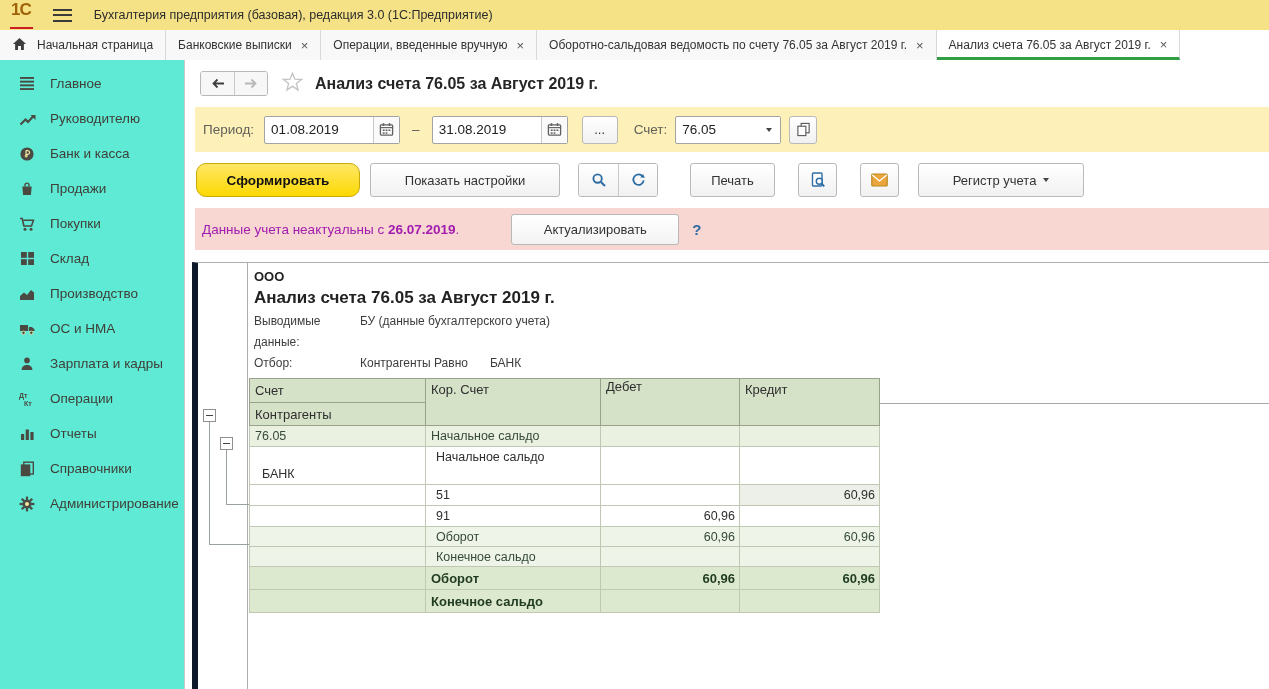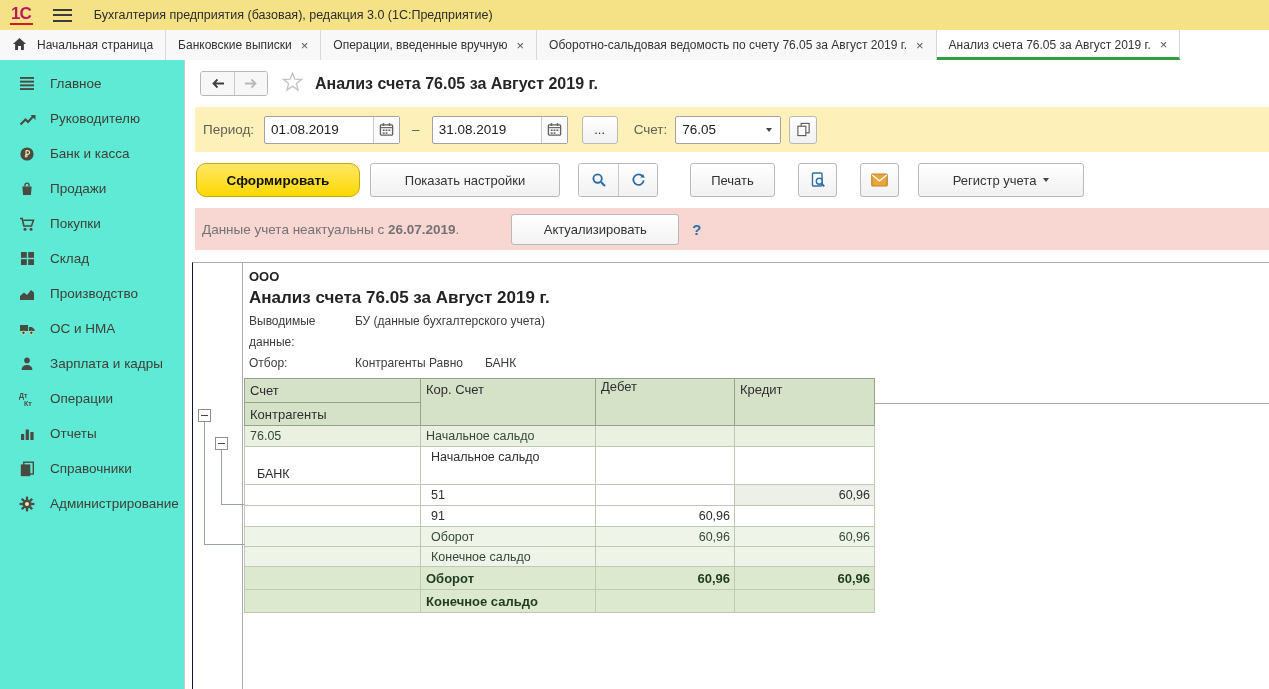--- a/index.html
+++ b/index.html
@@ -2,22 +2,22 @@
 <html><head>
 <meta charset="utf-8">
 <style>
   * { margin:0; padding:0; box-sizing:border-box; }
   html,body { width:1269px; height:689px; overflow:hidden;
     font-family:"Liberation Sans", sans-serif; background:#fff; }
 
   
   .topbar { position:absolute; left:0; top:0; width:1269px; height:30px;
     background:#f5e287; display:flex; align-items:center; }
-  .logo { font-weight:bold; font-size:17px; color:#be185d; margin-left:10px;
-    letter-spacing:-1px; border-bottom:2px solid #cc1e22; line-height:18px; padding:0 2px 0 1px;}
+  .logo { font-weight:bold; font-size:17px; color:#a16207; margin-left:10px;
+    letter-spacing:-1px; border-bottom:2px solid #cc1e22; line-height:18px; padding:0 2px 8px 1px;}
   .burger { width:19px; height:13px; margin-left:20px; display:flex; flex-direction:column; justify-content:space-between; }
   .burger i { display:block; height:2px; background:#3a3a3a; }
   .win-title { margin-left:22px; font-size:12.5px; color:#2c2c2c; }
 
   
   .tabbar { position:absolute; left:0; top:30px; width:1026px; height:30px;
     background:#f5f5f5; border-bottom:1px solid #d2d2d2; display:flex; }
   .tab { display:flex; align-items:center; padding:0 12px; font-size:12px; color:#333;
     border-right:1px solid #d8d8d8; background:#f8f8f8; white-space:nowrap; height:30px; }
   .tab.active { background:#fff; border-bottom:3px solid #2f9e44; padding-top:2px; }
@@ -65,28 +65,28 @@
   .settings-btn { margin-left:10px; width:190px; height:34px; }
   .pair { display:flex; margin-left:18px; border:1px solid #b9b9b9; border-radius:3px; overflow:hidden; height:34px; }
   .pair .pbtn { width:39px; display:flex; align-items:center; justify-content:center; background:linear-gradient(#ffffff,#f1f1f1); }
   .pair .pbtn + .pbtn { border-left:1px solid #c9c9c9; }
   .print-btn { margin-left:32px; width:85px; height:34px; }
   .icon-btn { margin-left:23px; width:39px; height:34px; }
   .register-btn { margin-left:19px; width:166px; height:34px; }
 
   .warning-band { position:absolute; left:10px; top:148px; right:0; height:42px;
     background:#f8d6d1; display:flex; align-items:center; }
-  .warn-text { margin-left:7px; font-size:13.5px; color:#737373; }
+  .warn-text { margin-left:7px; font-size:13.5px; color:#a21caf; }
   .warn-text b { font-weight:bold; }
   .actual-btn { margin-left:52px; width:168px; height:31px; background:linear-gradient(#ffffff,#f3f3f3); }
   .help-q { margin-left:13px; color:#2e6da4; font-size:15px; font-weight:bold; }
 
   
   .viewport { position:absolute; left:7px; top:202px; right:0; bottom:0;
-    border-top:1px solid #adadad; border-left:1px solid #0f172a; background:#fff; }
+    border-top:1px solid #adadad; border-left:6px solid #0f172a; background:#fff; }
   .gutter { position:absolute; left:0; top:0; width:50px; height:100%; border-right:1px solid #adadad; }
   .sheet { position:absolute; left:51px; top:0; right:0; bottom:0; padding-top:5px; }
   .org { font-size:13px; font-weight:bold; color:#222; padding-left:5px; line-height:17px; }
   .rep-title { font-size:17px; font-weight:bold; color:#222; padding-left:5px; line-height:26px; }
   .meta { display:flex; font-size:12px; color:#3d3d3d; line-height:21px; padding-left:5px; }
   .meta .m-label { width:106px; }
   .meta .m-val2 { margin-left:22px; }
 
   table.rep { border-collapse:collapse; table-layout:fixed; width:630px; margin-top:4px; }
   table.rep td { font-size:12.5px; color:#2e2e2e; border:1px solid #c0c8b4; overflow:hidden; white-space:nowrap; }

